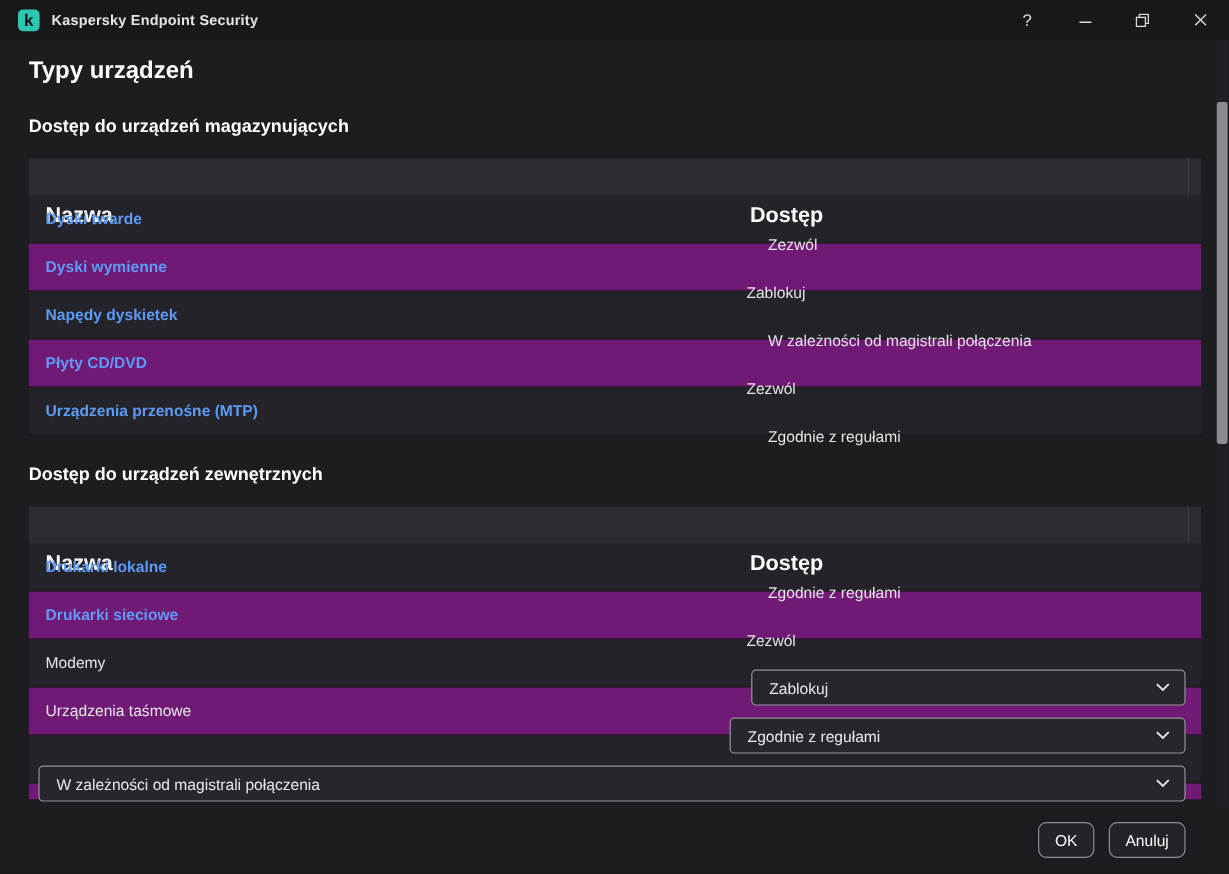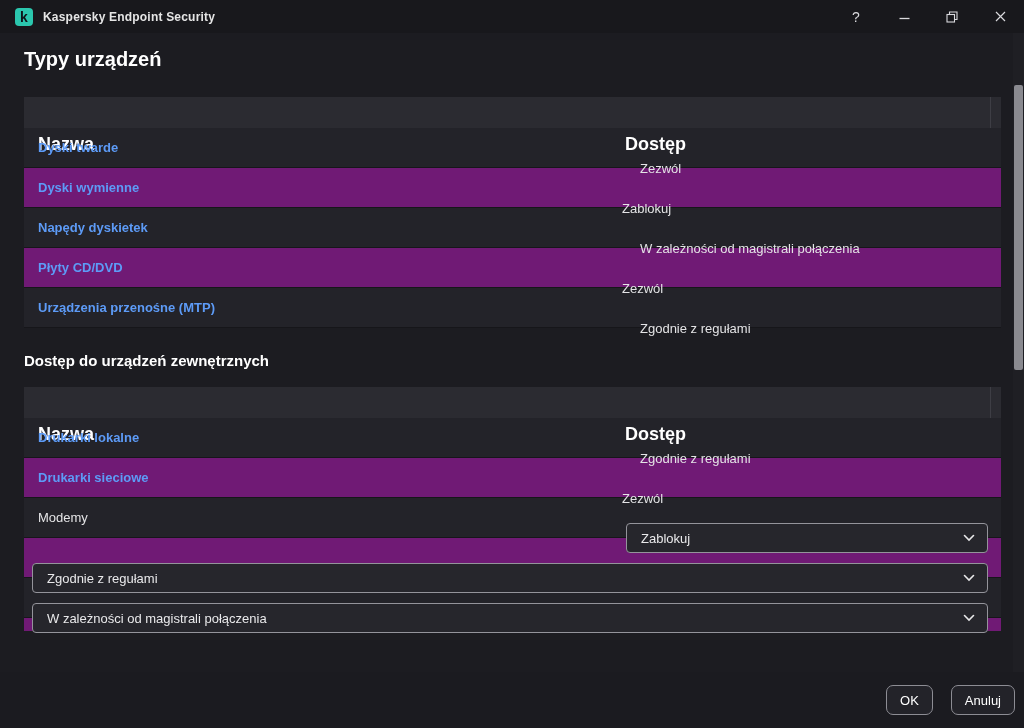--- a/index.html
+++ b/index.html
@@ -52,22 +52,22 @@
   .dropdown {
     flex:1; height:30px; border:1px solid #94949b; border-radius:4px; background:#26262c;
     display:flex; align-items:center; justify-content:space-between;
     padding:0 12px 0 14px; cursor:pointer; font-size:13px; color:#e9e9eb;
   }
   .row-partial { height:13px; overflow:hidden; align-items:flex-start; border-bottom:0; }
   .row-partial .dropdown { margin-top:5px; }
 
   
   .footer {
-    position:absolute; left:0; right:0; bottom:0; height:56px; background:#1b1b20;
-    display:flex; align-items:center; justify-content:flex-end; gap:18px; padding-right:9px; z-index:5;
+    position:absolute; left:0; right:16px; bottom:0; height:56px; background:#1b1b20;
+    display:flex; align-items:center; justify-content:flex-end; gap:12px; padding-right:20px; z-index:5;
   }
   .btn {
     min-width:38px; height:30px; padding:0 13px;
     border:1px solid #8d8d94; border-radius:7px; background:#232329; color:#ffffff;
     font:13px "Liberation Sans", sans-serif; cursor:pointer;
   }
 
   
   .scrollbar-track { position:absolute; top:33px; right:0; width:11px; bottom:56px; background:#1f1f24; }
   .scrollbar-thumb { position:absolute; top:52px; left:1px; width:9px; height:285px; background:#8a8a90; border-radius:2px; }
@@ -97,20 +97,21 @@
       <svg width="11" height="11" viewBox="0 0 11 11">
           <path d="M1 1 L10 10 M10 1 L1 10" stroke="#d9d9dd" stroke-width="1.2"></path>
         </svg>
     </button>
   </div>
 </div>
 
 <div class="content">
   <div class="page-title">Typy urządzeń</div>
 
+  <div class="section-heading">Dostęp do urządzeń magazynujących</div>
   <div class="table">
     <div class="thead">
       <div class="th th-name">Nazwa</div>
       <div class="th th-access">Dostęp</div>
       <div class="th-stub"></div>
     </div>
 
     <div class="row row-a">
       <div class="cell-name"><a class="device-link">Dyski twarde</a></div>
       <div class="cell-access">
@@ -168,20 +169,21 @@
       <div class="cell-access cell-dd">
         <div class="dropdown">
           <span>Zablokuj</span>
           <svg class="chev" width="12" height="8" viewBox="0 0 12 8">
               <path d="M1.5 1.5 L6 6 L10.5 1.5" fill="none" stroke="#e8e8ea" stroke-width="1.6" stroke-linecap="round"></path>
             </svg>
         </div>
       </div>
     </div>
     <div class="row row-b">
+      <div class="cell-name"><span class="name-text">Urządzenia taśmowe</span></div>
       <div class="cell-access cell-dd">
         <div class="dropdown">
           <span>Zgodnie z regułami</span>
           <svg class="chev" width="12" height="8" viewBox="0 0 12 8">
               <path d="M1.5 1.5 L6 6 L10.5 1.5" fill="none" stroke="#e8e8ea" stroke-width="1.6" stroke-linecap="round"></path>
             </svg>
         </div>
       </div>
     </div>
     <div class="row row-a">

